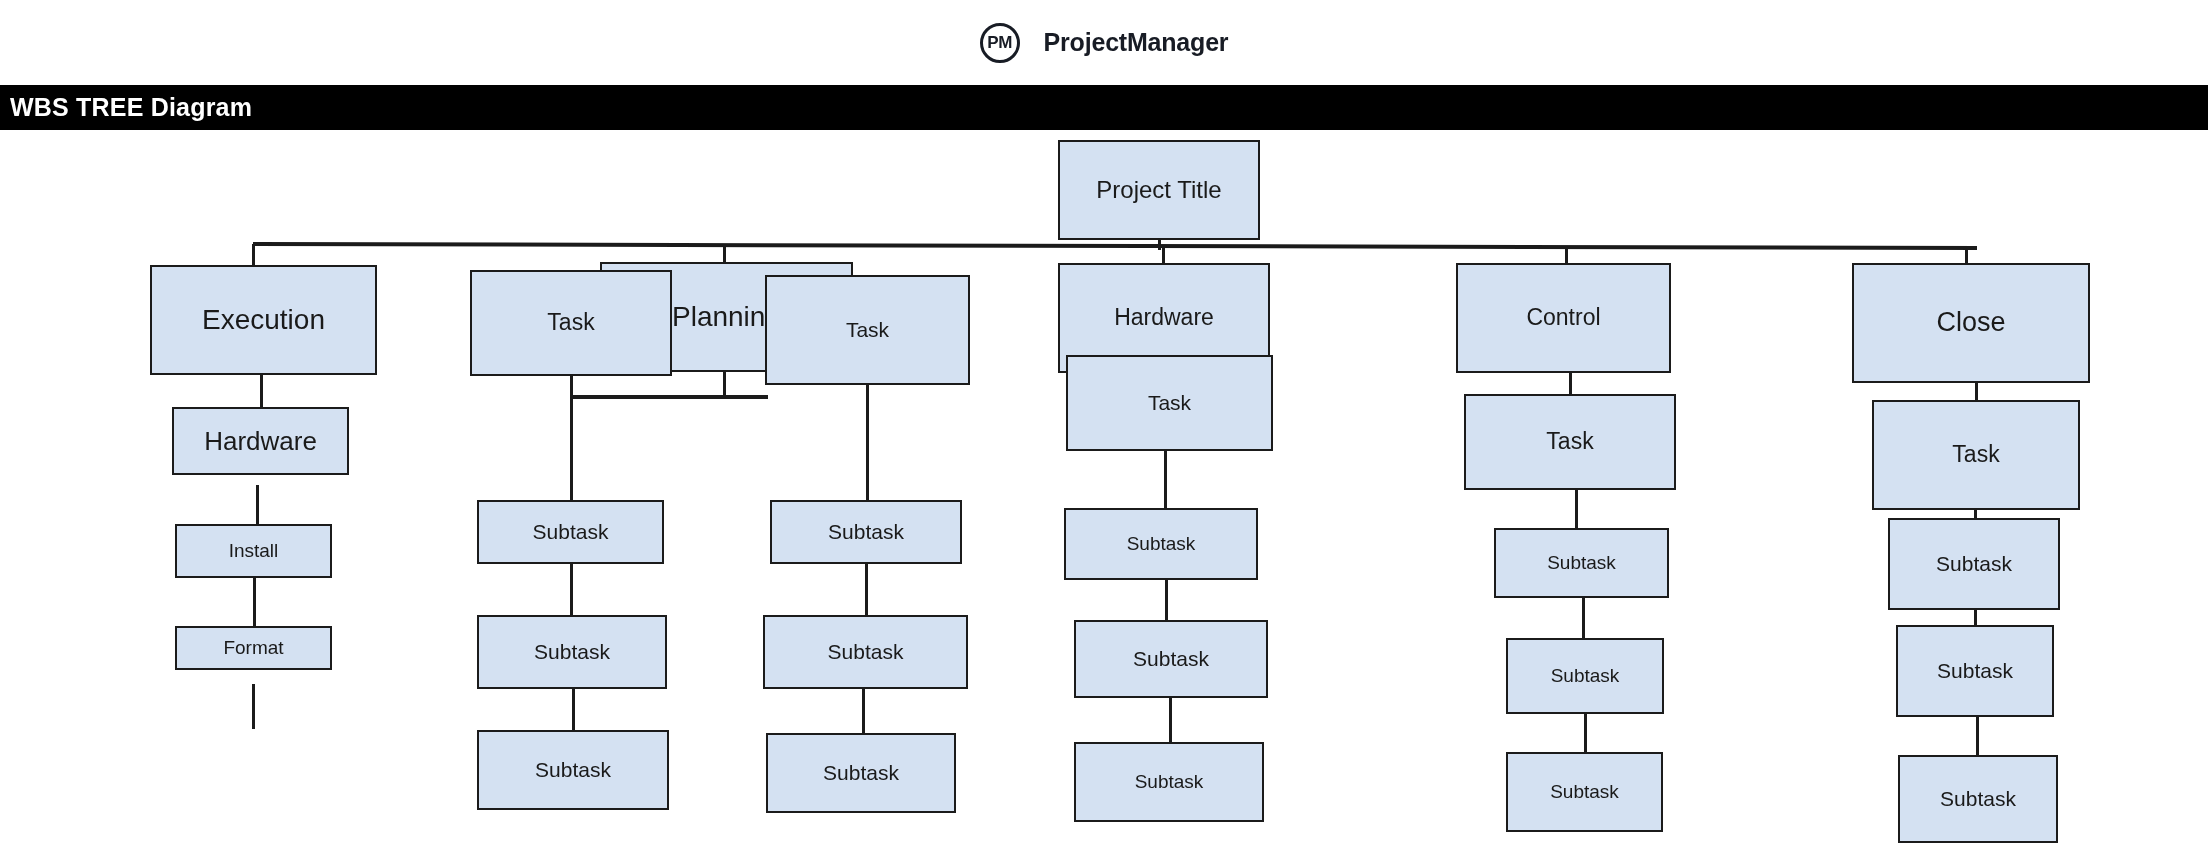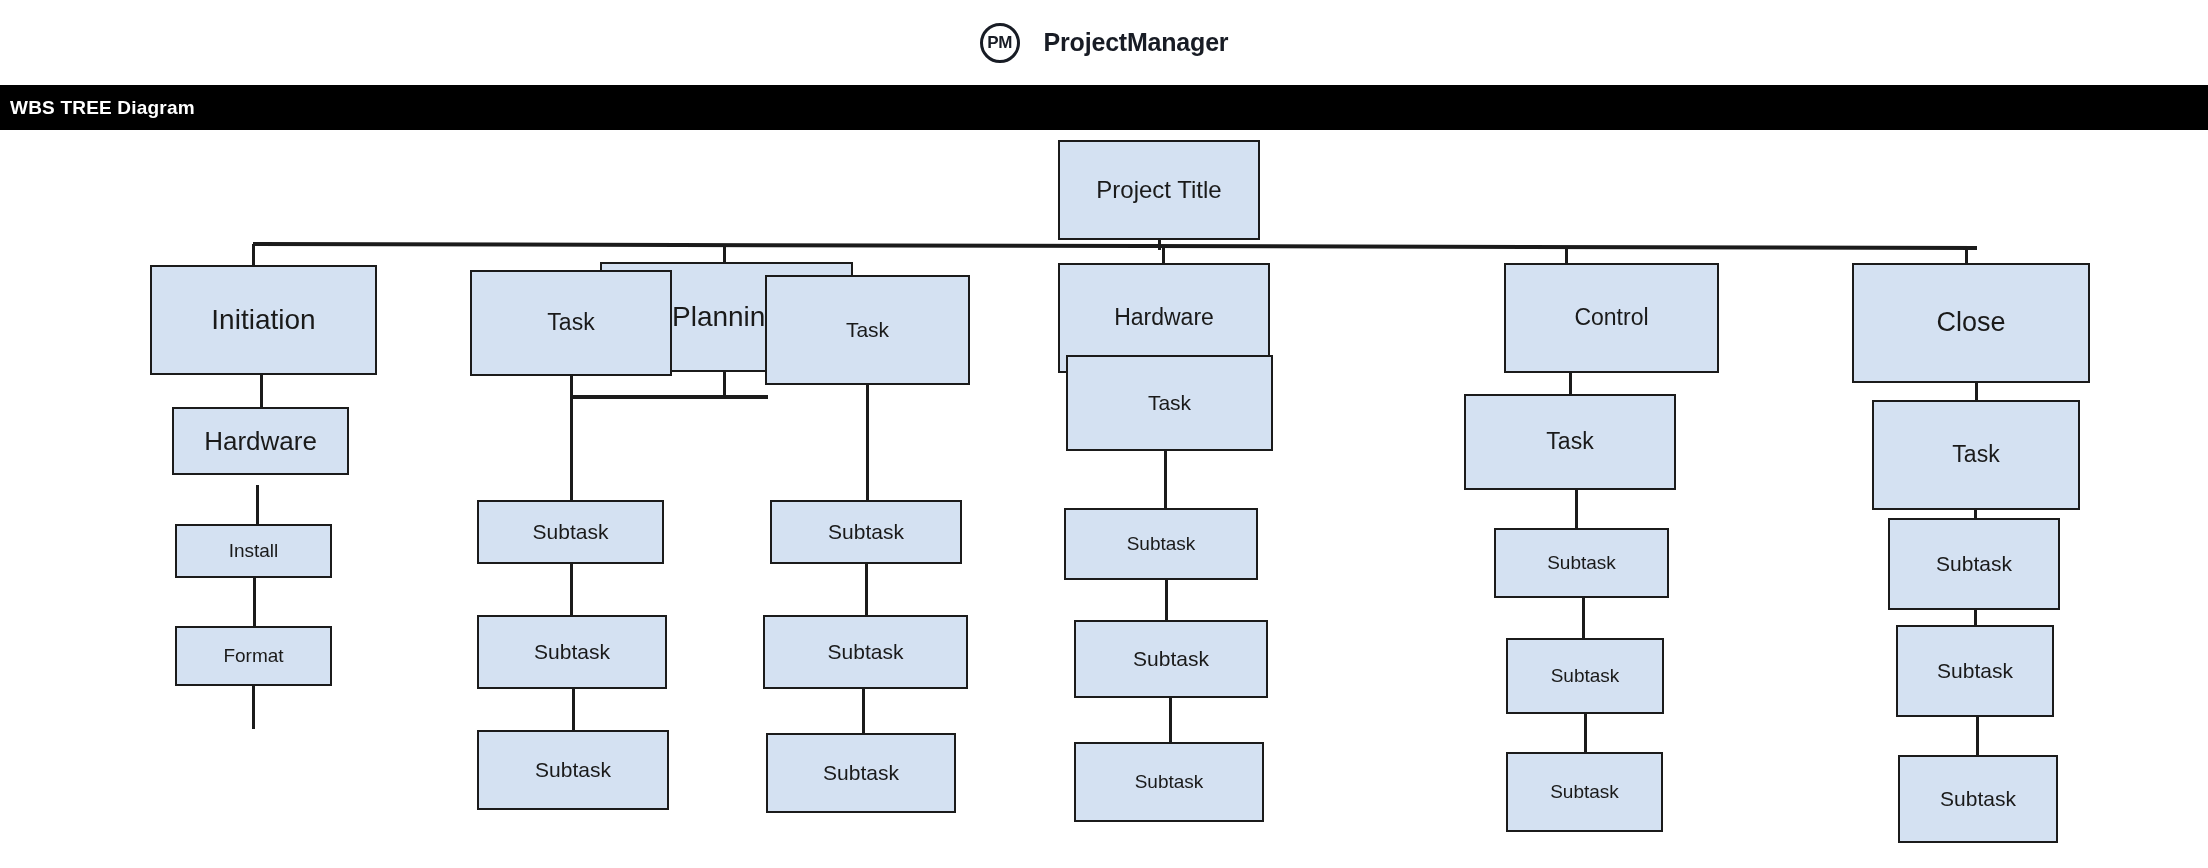--- a/index.html
+++ b/index.html
@@ -60,21 +60,21 @@
     position: absolute;
     left: 0; top: 85px;
     width: 2208px;
     height: 45px;
     background: #000000;
     display: flex;
     align-items: center;
   }
   #title-bar-text {
     color: #ffffff;
-    font-size: 19px;
+    font-size: 25px;
     font-weight: bold;
     padding-left: 10px;
     letter-spacing: 0.2px;
   }
 
   
   #diagram-canvas {
     position: absolute;
     left: 0; top: 130px;
     width: 2208px;
@@ -134,32 +134,32 @@
 
 <div class="node" style="left: 1058px; top: 10px; width: 202px; height: 100px;">
       <span class="node-label" style="font-size: 24px;">Project Title</span>
     </div>
     <div class="connector v" style="left: 1158px; top: 110px; height: 10px;"></div>
     <svg id="main-spine" width="2208" height="738" style="left: 0px; top: 0px;">
       <line x1="253" y1="114" x2="1977" y2="118" stroke="#1b1b1b" stroke-width="4"></line>
     </svg>
     <div class="connector v" style="left: 252px; top: 114px; height: 23px;"></div>
     <div class="node" style="left: 150px; top: 135px; width: 227px; height: 110px;">
-      <span class="node-label" style="font-size: 28px;">Initiation</span>
+      <span class="node-label" style="font-size: 28px;">Execution</span>
     </div>
     <div class="connector v" style="left: 259.5px; top: 245px; height: 34px;"></div>
     <div class="node" style="left: 172px; top: 277px; width: 177px; height: 68px;">
       <span class="node-label" style="font-size: 26px;">Hardware</span>
     </div>
     <div class="connector v" style="left: 256px; top: 355px; height: 41px;"></div>
     <div class="node" style="left: 175px; top: 394px; width: 157px; height: 54px;">
       <span class="node-label" style="font-size: 19px;">Install</span>
     </div>
     <div class="connector v" style="left: 252.5px; top: 446px; height: 52px;"></div>
-    <div class="node" style="left: 175px; top: 496px; width: 157px; height: 60px;">
+    <div class="node" style="left: 175px; top: 496px; width: 157px; height: 44px;">
       <span class="node-label" style="font-size: 19px;">Format</span>
     </div>
     <div class="connector v" style="left: 252.25px; top: 554px; height: 45px;"></div>
     <div class="connector v" style="left: 723px; top: 115.093px; height: 18.9072px;"></div>
     <div class="node" style="left: 600px; top: 132px; width: 253px; height: 110px;">
       <span class="node-label" style="font-size: 28px;">Planning</span>
     </div>
     <div class="connector v" style="left: 723px; top: 242px; height: 27px;"></div>
     <div class="connector h" style="left: 573px; top: 265px; width: 195px;"></div>
     <div class="connector h" style="left: 570px; top: 265px; width: 2px;"></div>
@@ -208,21 +208,21 @@
     </div>
     <div class="connector v" style="left: 1165px; top: 448px; height: 44px;"></div>
     <div class="node" style="left: 1074px; top: 490px; width: 194px; height: 78px;">
       <span class="node-label" style="font-size: 21px;">Subtask</span>
     </div>
     <div class="connector v" style="left: 1169px; top: 566px; height: 48px;"></div>
     <div class="node" style="left: 1074px; top: 612px; width: 190px; height: 80px;">
       <span class="node-label" style="font-size: 19px;">Subtask</span>
     </div>
     <div class="connector v" style="left: 1565px; top: 117.046px; height: 17.9536px;"></div>
-    <div class="node" style="left: 1456px; top: 133px; width: 215px; height: 110px; margin-left: 48px;">
+    <div class="node" style="left: 1456px; top: 133px; width: 215px; height: 110px;">
       <span class="node-label" style="font-size: 23px;">Control</span>
     </div>
     <div class="connector v" style="left: 1569px; top: 243px; height: 23px;"></div>
     <div class="node" style="left: 1464px; top: 264px; width: 212px; height: 96px;">
       <span class="node-label" style="font-size: 23px;">Task</span>
     </div>
     <div class="connector v" style="left: 1574.75px; top: 358px; height: 42px;"></div>
     <div class="node" style="left: 1494px; top: 398px; width: 175px; height: 70px;">
       <span class="node-label" style="font-size: 19px;">Subtask</span>
     </div>

